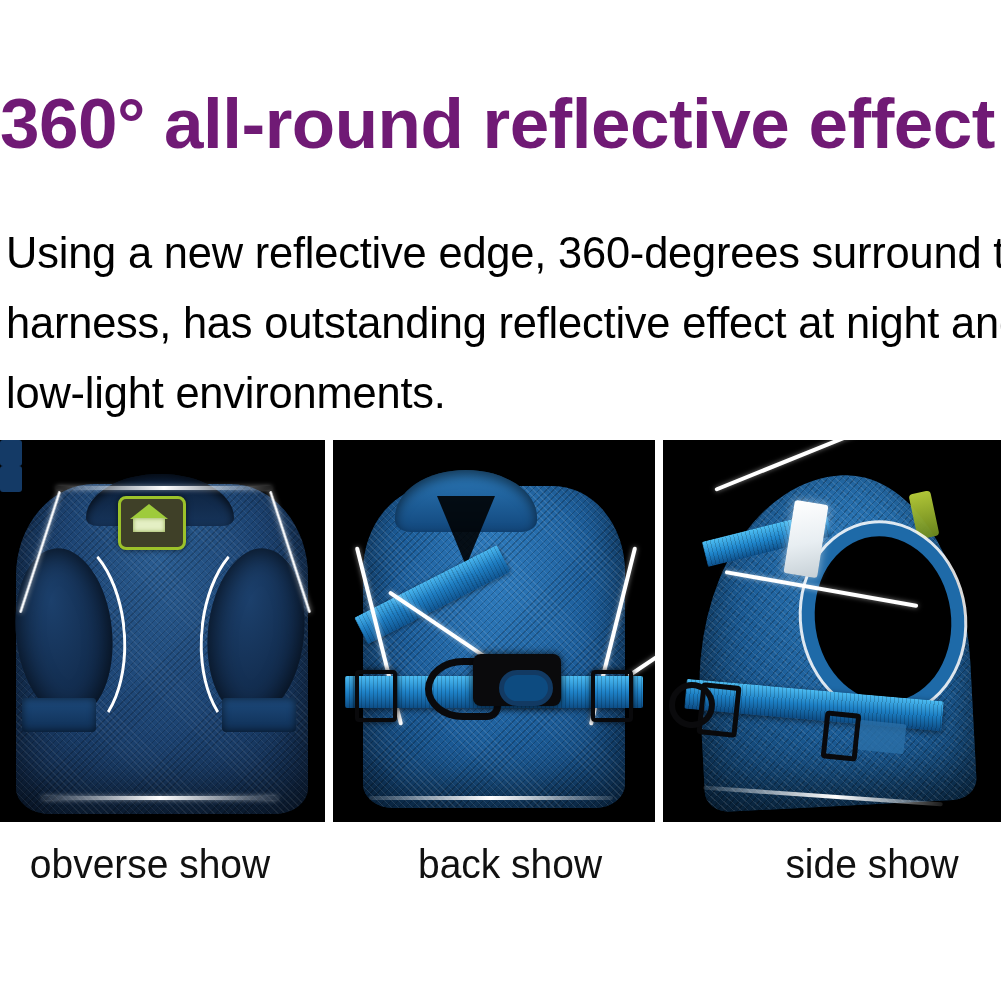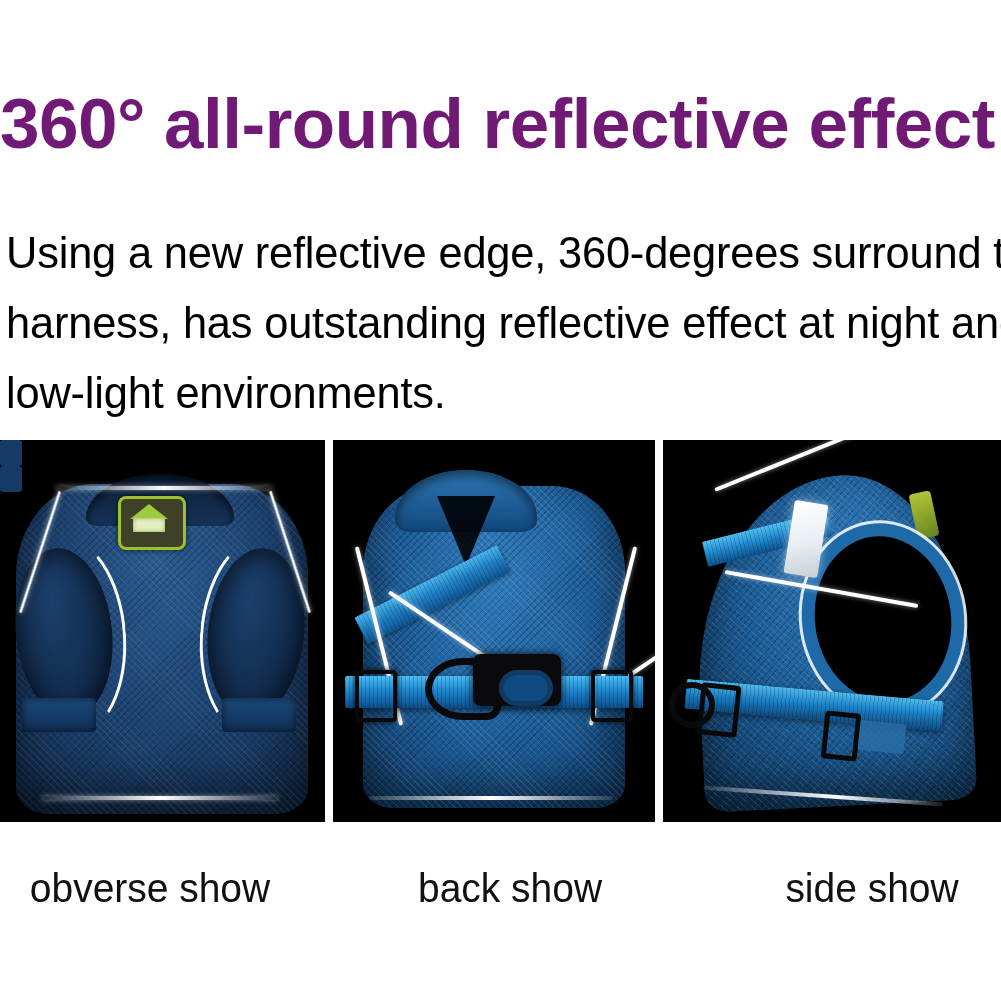--- a/index.html
+++ b/index.html
@@ -406,21 +406,21 @@
     background: linear-gradient(180deg, #b9cf3a, #6d8a1e);
     border-radius: 4px;
     transform: rotate(-12deg);
     opacity: .95;
   }
 
   
   .captions {
     position: absolute;
     left: 0;
-    top: 860px;
+    top: 836px;
     width: 894px;
     height: 60px;
   }
   .caption {
     position: absolute;
     top: 0;
     font-family: "Liberation Sans", sans-serif;
     font-size: 41px;
     line-height: 56px;
     color: #111111;

